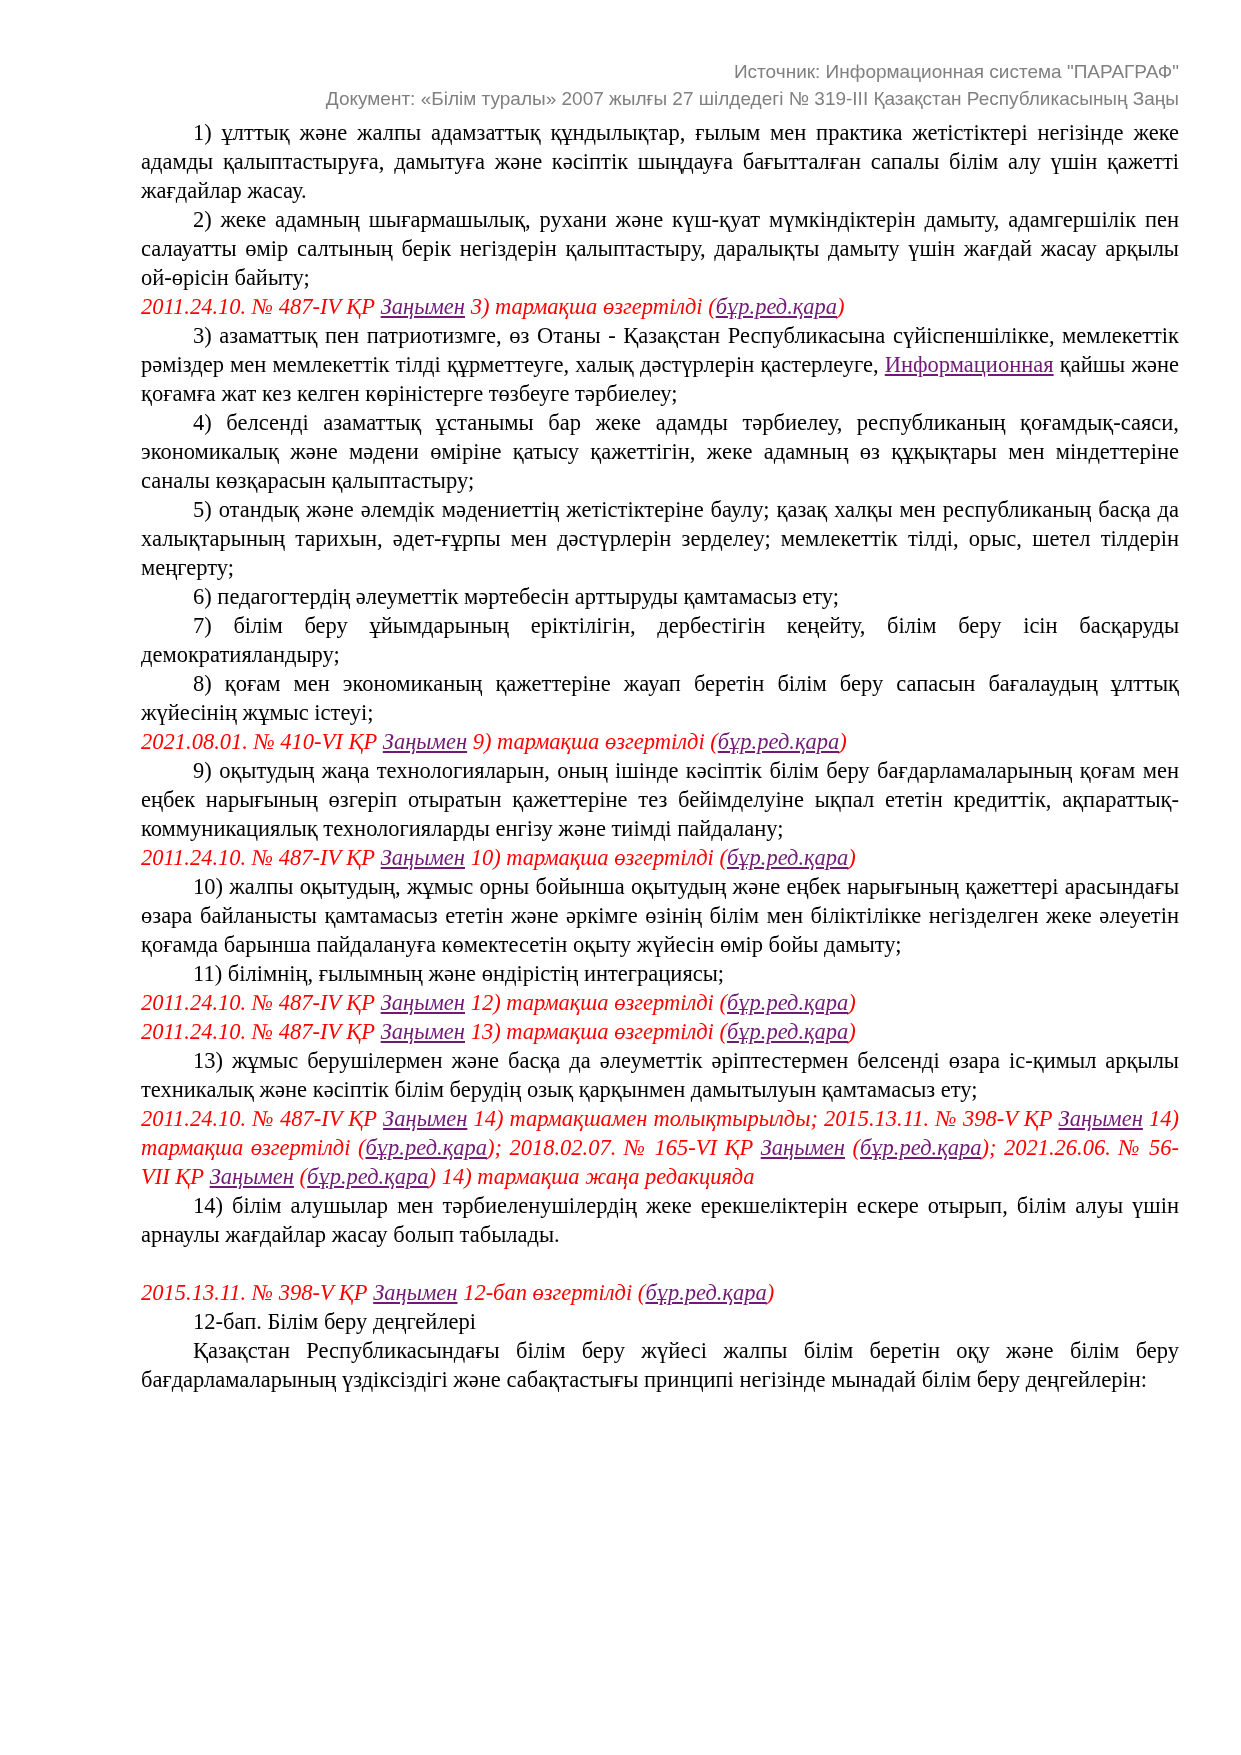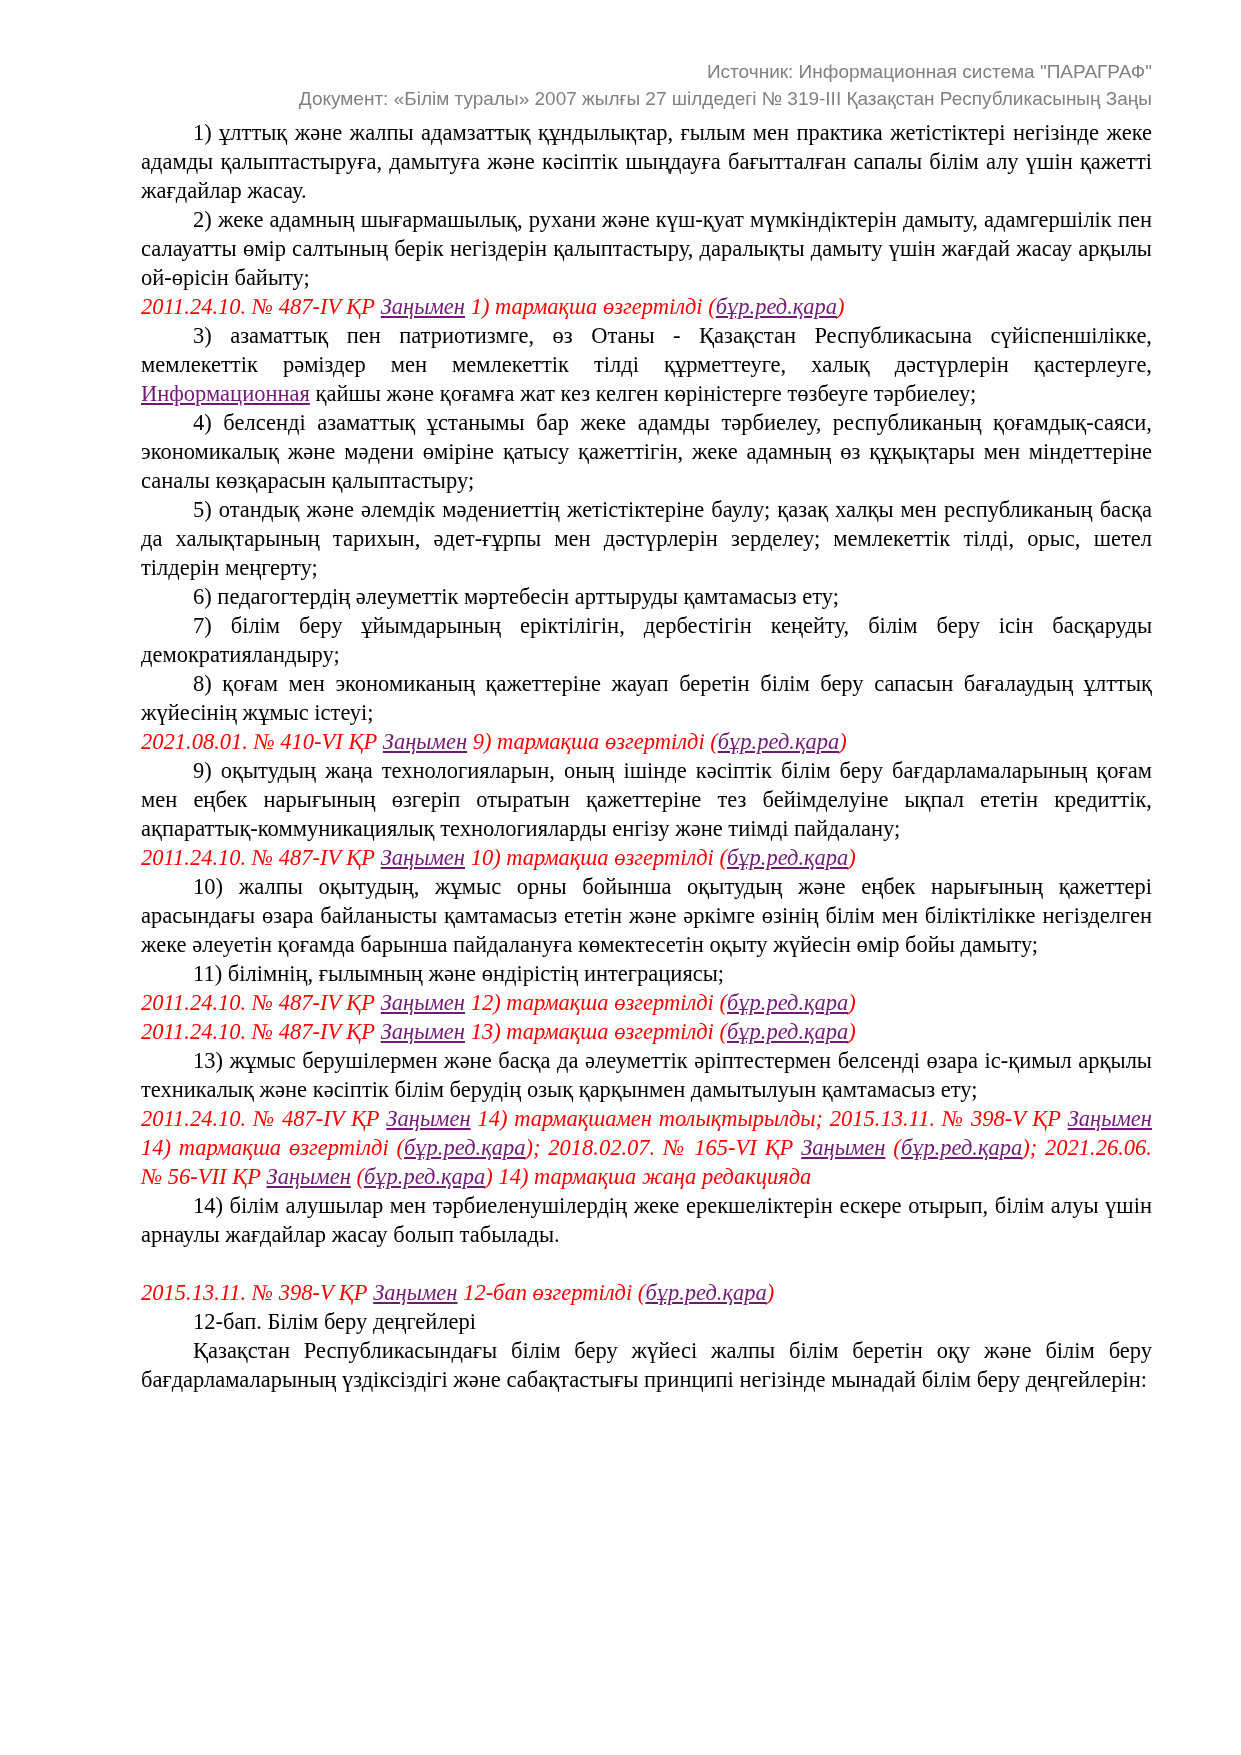--- a/index.html
+++ b/index.html
@@ -8,21 +8,21 @@
     height: 1755px;
     background: #ffffff;
     font-family: "Liberation Serif", serif;
     color: #000000;
     overflow: hidden;
   }
   .page {
     box-sizing: border-box;
     width: 1241px;
     height: 1359px;
-    padding: 58px 89px 0 141px;
+    padding: 58px 62px 0 141px;
   }
   .doc-header {
     font-family: "Liberation Sans", sans-serif;
     color: #808080;
     font-size: 19px;
     line-height: 27px;
     text-align: right;
   }
   .doc-body {
     margin-top: 6px;
@@ -57,21 +57,21 @@
 <body>
 
 <div class="page">
   <div class="doc-header">
     <div>Источник: Информационная система "ПАРАГРАФ"</div>
     <div>Документ: «Білім туралы» 2007 жылғы 27 шілдедегі № 319-III Қазақстан Республикасының Заңы</div>
   </div>
   <div class="doc-body">
       <p class="body"><span>1) ұлттық және жалпы адамзаттық құндылықтар, ғылым мен практика жетістіктері негізінде жеке адамды қалыптастыруға, дамытуға және кәсіптік шыңдауға бағытталған сапалы білім алу үшін қажетті жағдайлар жасау.</span></p>
       <p class="body"><span>2) жеке адамның шығармашылық, рухани және күш-қуат мүмкіндіктерін дамыту, адамгершілік пен салауатты өмір салтының берік негіздерін қалыптастыру, даралықты дамыту үшін жағдай жасау арқылы ой-өрісін байыту;</span></p>
-      <p class="amendment"><span>2011.24.10. № 487-IV ҚР </span><span class="doc-link">Заңымен</span><span> 1) тармақша өзгертілді (</span><span class="doc-link">бұр.ред.қара</span><span>)</span></p>
+      <p class="amendment"><span>2011.24.10. № 487-IV ҚР </span><span class="doc-link">Заңымен</span><span> 3) тармақша өзгертілді (</span><span class="doc-link">бұр.ред.қара</span><span>)</span></p>
       <p class="body"><span>3) азаматтық пен патриотизмге, өз Отаны - Қазақстан Республикасына сүйіспеншілікке, мемлекеттік рәміздер мен мемлекеттік тілді құрметтеуге, халық дәстүрлерін қастерлеуге, </span><span class="doc-link">Информационная</span><span> қайшы және қоғамға жат кез келген көріністерге төзбеуге тәрбиелеу;</span></p>
       <p class="body"><span>4) белсенді азаматтық ұстанымы бар жеке адамды тәрбиелеу, республиканың қоғамдық-саяси, экономикалық және мәдени өміріне қатысу қажеттігін, жеке адамның өз құқықтары мен міндеттеріне саналы көзқарасын қалыптастыру;</span></p>
       <p class="body"><span>5) отандық және әлемдік мәдениеттің жетістіктеріне баулу; қазақ халқы мен республиканың басқа да халықтарының тарихын, әдет-ғұрпы мен дәстүрлерін зерделеу; мемлекеттік тілді, орыс, шетел тілдерін меңгерту;</span></p>
       <p class="body"><span>6) педагогтердің әлеуметтік мәртебесін арттыруды қамтамасыз ету;</span></p>
       <p class="body"><span>7) білім беру ұйымдарының еріктілігін, дербестігін кеңейту, білім беру ісін басқаруды демократияландыру;</span></p>
       <p class="body"><span>8) қоғам мен экономиканың қажеттеріне жауап беретін білім беру сапасын бағалаудың ұлттық жүйесінің жұмыс істеуі;</span></p>
       <p class="amendment"><span>2021.08.01. № 410-VI ҚР </span><span class="doc-link">Заңымен</span><span> 9) тармақша өзгертілді (</span><span class="doc-link">бұр.ред.қара</span><span>)</span></p>
       <p class="body"><span>9) оқытудың жаңа технологияларын, оның ішінде кәсіптік білім беру бағдарламаларының қоғам мен еңбек нарығының өзгеріп отыратын қажеттеріне тез бейімделуіне ықпал ететін кредиттік, ақпараттық-коммуникациялық технологияларды енгізу және тиімді пайдалану;</span></p>
       <p class="amendment"><span>2011.24.10. № 487-IV ҚР </span><span class="doc-link">Заңымен</span><span> 10) тармақша өзгертілді (</span><span class="doc-link">бұр.ред.қара</span><span>)</span></p>
       <p class="body"><span>10) жалпы оқытудың, жұмыс орны бойынша оқытудың және еңбек нарығының қажеттері арасындағы өзара байланысты қамтамасыз ететін және әркімге өзінің білім мен біліктілікке негізделген жеке әлеуетін қоғамда барынша пайдалануға көмектесетін оқыту жүйесін өмір бойы дамыту;</span></p>

